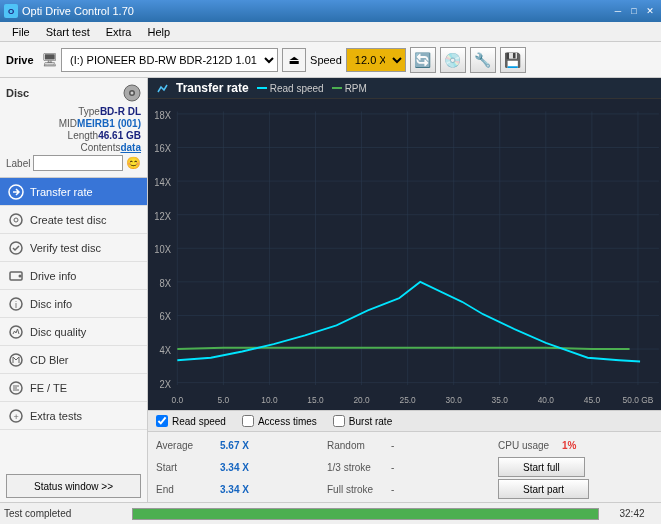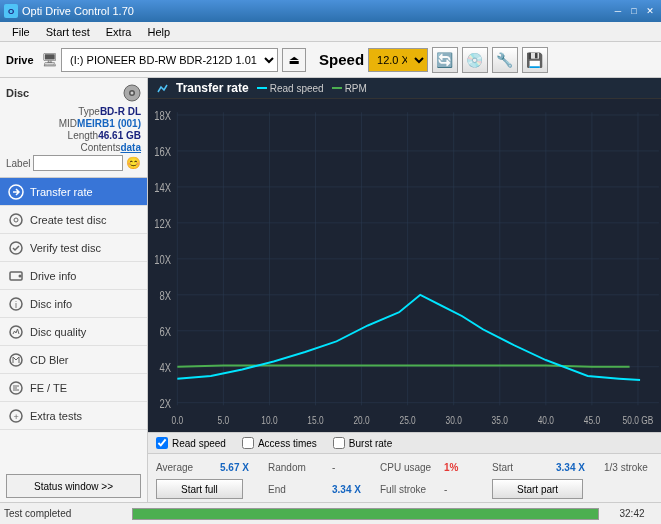--- a/index.html
+++ b/index.html
@@ -14,21 +14,21 @@
 
     
     .menu-bar { background: #f0f0f0; height: 20px; display: flex; align-items: center; border-bottom: 1px solid #ccc; padding: 0 4px; }
     .menu-item { padding: 2px 8px; cursor: pointer; font-size: 11px; color: #000; }
 
     
     .toolbar { background: #f5f5f5; height: 36px; display: flex; align-items: center; border-bottom: 1px solid #ccc; padding: 0 6px; gap: 4px; }
     .toolbar-label { font-size: 11px; font-weight: bold; margin-right: 4px; }
     .drive-select { height: 24px; font-size: 11px; border: 1px solid #999; background: white; padding: 0 4px; min-width: 200px; }
     .eject-btn { width: 24px; height: 24px; border: 1px solid #999; background: #f5f5f5; cursor: pointer; display: flex; align-items: center; justify-content: center; font-size: 12px; }
-    .speed-label { font-size: 15px; font-weight: bold; margin-left: 9px; }
+    .speed-label { font-size: 11px; font-weight: normal; margin-left: 0; }
     .speed-select { height: 24px; font-size: 11px; border: 1px solid #999; background: #eab308; padding: 0 4px; width: 60px; }
     .toolbar-icon-btn { width: 26px; height: 26px; border: 1px solid #999; background: linear-gradient(to bottom, #fff, #e0e0e0); cursor: pointer; display: flex; align-items: center; justify-content: center; font-size: 14px; }
 
     
     .main { display: flex; height: calc(524px - 22px - 20px - 36px - 22px); }
 
     
     .sidebar { width: 148px; background: #f5f5f5; border-right: 1px solid #ccc; display: flex; flex-direction: column; flex-shrink: 0; }
     .disc-info-panel { padding: 6px; border-bottom: 1px solid #ccc; }
     .disc-header { display: flex; align-items: center; justify-content: space-between; margin-bottom: 4px; }
@@ -55,21 +55,21 @@
     .legend-dot.read { background: #00e5ff; }
     .legend-dot.rpm { background: #4caf50; }
     .legend-text { color: #ccc; }
 
     
     .chart-controls { background: #e8e8e8; padding: 4px 8px; display: flex; gap: 16px; align-items: center; border-top: 1px solid #ccc; }
     .checkbox-item { display: flex; align-items: center; gap: 4px; font-size: 10px; }
     .checkbox-item input { width: 12px; height: 12px; }
 
     
-    .stats-panel { background: #f0f0f0; border-top: 1px solid #ccc; padding: 3px 8px; display: grid; grid-template-columns: 1fr 1fr 1fr 1fr 1fr; gap: 2px 8px; }
+    .stats-panel { background: #f0f0f0; border-top: 1px solid #ccc; padding: 3px 8px; display: grid; grid-template-columns: 1fr 1fr 1fr; gap: 2px 16px; }
     .stat-row { display: flex; align-items: center; gap: 4px; font-size: 10px; height: 20px; }
     .stat-label { color: #555; width: 60px; }
     .stat-val { color: #1565c0; font-weight: bold; width: 40px; }
     .stat-dash { color: #555; }
     .start-btn { height: 20px; border: 1px solid #999; background: linear-gradient(to bottom, #fff, #e0e0e0); cursor: pointer; font-size: 10px; padding: 0 24px; white-space: nowrap; }
 
     
     .status-bar { background: #f0f0f0; height: 22px; display: flex; align-items: center; border-top: 1px solid #ccc; padding: 0 4px; gap: 8px; }
     .status-text { font-size: 10px; color: #333; flex: 0 0 120px; }
     .progress-bar { flex: 1; height: 12px; border: 1px solid #999; background: white; }

